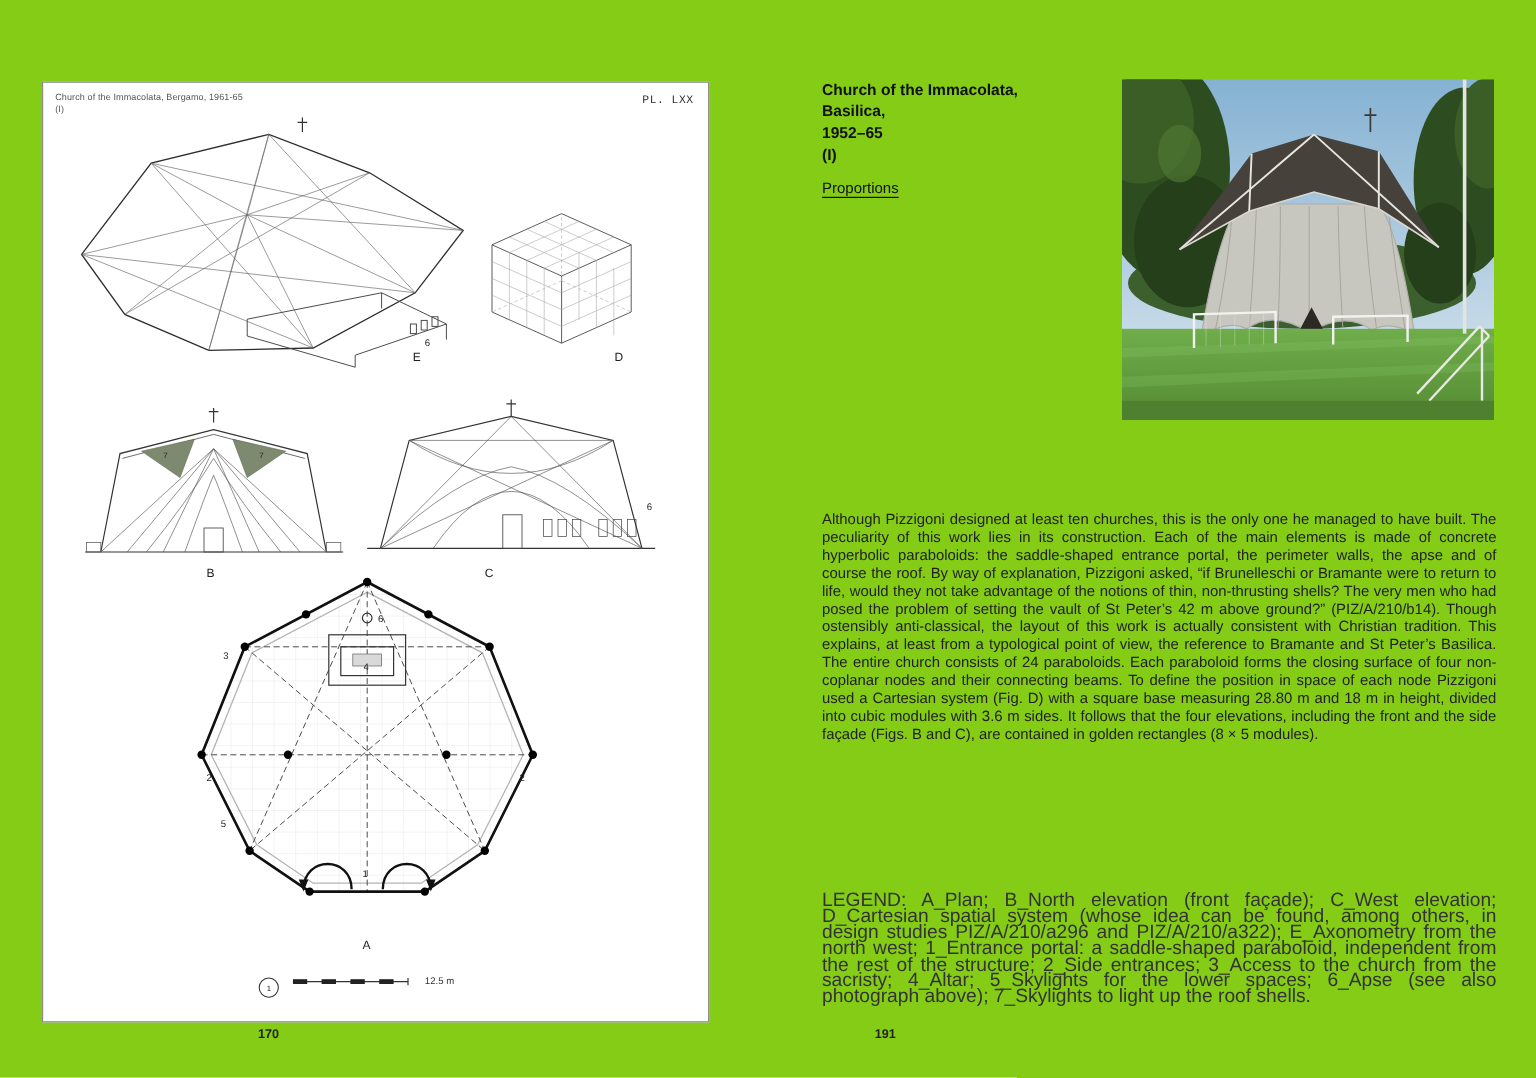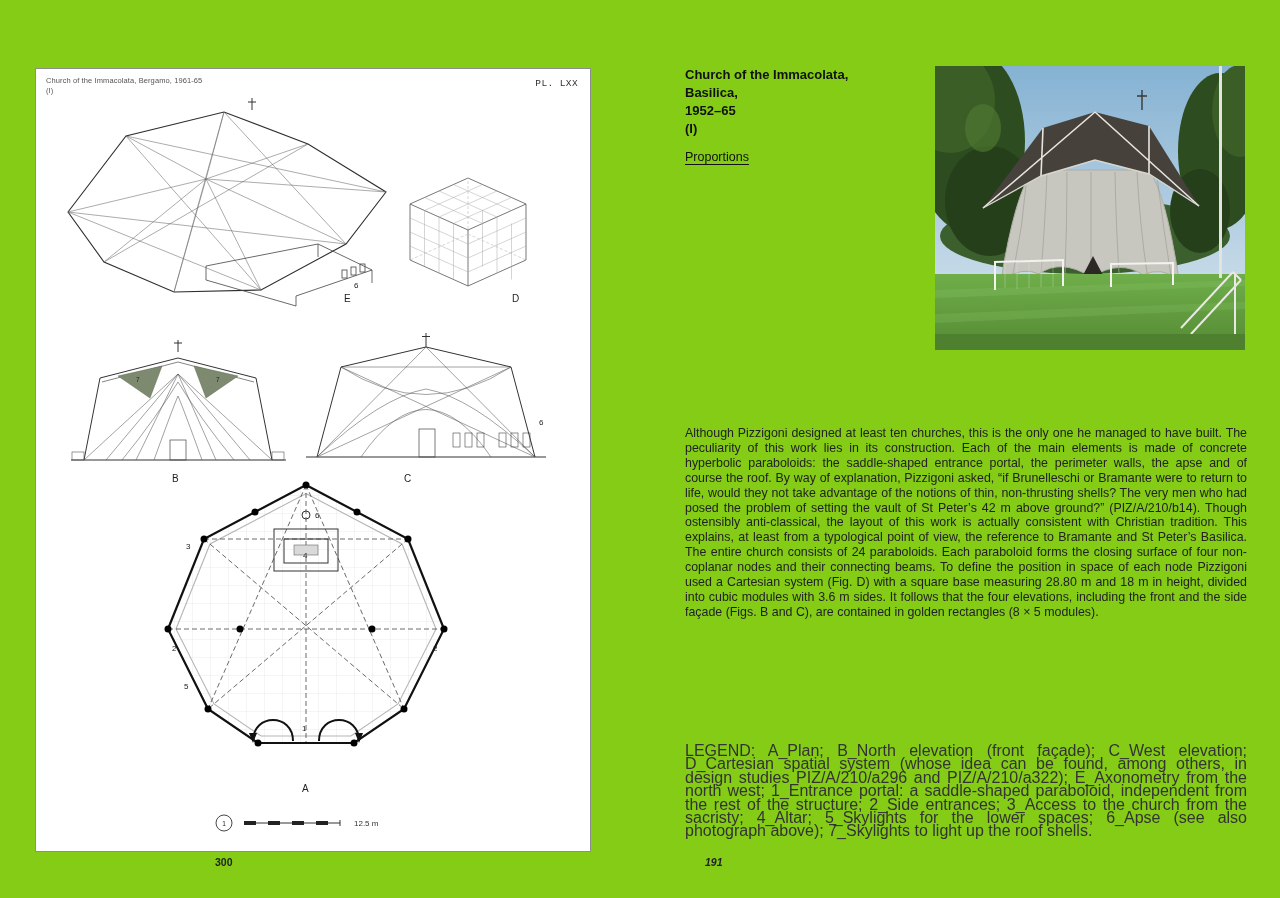--- a/index.html
+++ b/index.html
@@ -6,25 +6,25 @@
   html,body { width:1280px; height:898px; }
   body { background:#ffffff; font-family:"Liberation Sans",sans-serif; color:#1c1c1c; position:relative; overflow:hidden; }
   .spread { position:absolute; inset:0; background:#84cc16; }
 
   
   .plate { position:absolute; left:35px; top:68px; width:556px; height:784px; border:1px solid #8d8d8d; background:#fff; }
   .plate-caption { position:absolute; left:10px; top:7px; font-size:7.5px; color:#555; line-height:1.35; letter-spacing:.1px; }
   .plate-number { position:absolute; right:12px; top:9px; font-size:9.5px; color:#333; letter-spacing:.4px;font-family:Liberation Mono, monospace; }
   .fig-label { position:absolute; font-size:10px; color:#222; }
   .abs { position:absolute; }
-  .scale-row { position:absolute; left:178px; top:744px; display:flex; align-items:center; gap:10px; }
+  .scale-row { position:absolute; left:178px; top:744px; display:flex; gap:10px; }
   .scale-text { font-size:8px; color:#333; }
   .pagenum { position:absolute; top:856px; font-size:10.5px; font-weight:bold; color:#222; }
   .pagenum.l { left:215px; }
-  .pagenum.r { left:705px;font-style:italic; }
+  .pagenum.r { left:729px; }
   .svgnum { font-size:8px; fill:#222; font-family:"Liberation Sans",sans-serif; }
   .svgnum.small { font-size:6.5px; }
 
   
   .rp-title { position:absolute; left:685px; top:66px; width:245px; font-size:13px; font-weight:bold; line-height:18px; color:#111; }
   .rp-heading { position:absolute; left:685px; top:150px; font-size:12.5px; font-weight:normal; color:#111; text-decoration:underline; text-underline-offset:3px; }
   .photo { position:absolute; left:935px; top:66px; width:310px; height:284px; overflow:hidden; }
   .rp-body { position:absolute; left:685px; top:398px; width:562px; font-size:12.4px; line-height:14.9px; text-align:justify; color:#222;margin-top:28px; }
   .rp-legend { position:absolute; left:685px; top:744px; width:562px; font-size:16px; line-height:13.4px; text-align:justify; color:#333; }
 </style>
@@ -196,21 +196,21 @@
           <rect x="0" y="3" width="12" height="4" fill="#222"></rect>
           <rect x="24" y="3" width="12" height="4" fill="#222"></rect>
           <rect x="48" y="3" width="12" height="4" fill="#222"></rect>
           <rect x="72" y="3" width="12" height="4" fill="#222"></rect>
           <line x1="96" y1="2" x2="96" y2="8" stroke="#333" stroke-width="1"></line>
         </svg>
         <span class="scale-text">12.5 m</span>
       </div>
     </div>
 
-    <div class="pagenum l">300</div>
+    <div class="pagenum l">170</div>
   </section>
 
   <section>
 
     <div class="rp-title">
       <div>Church of the Immacolata,</div>
       <div>Basilica,</div>
       <div>1952–65</div>
       <div>(I)</div>
     </div>

